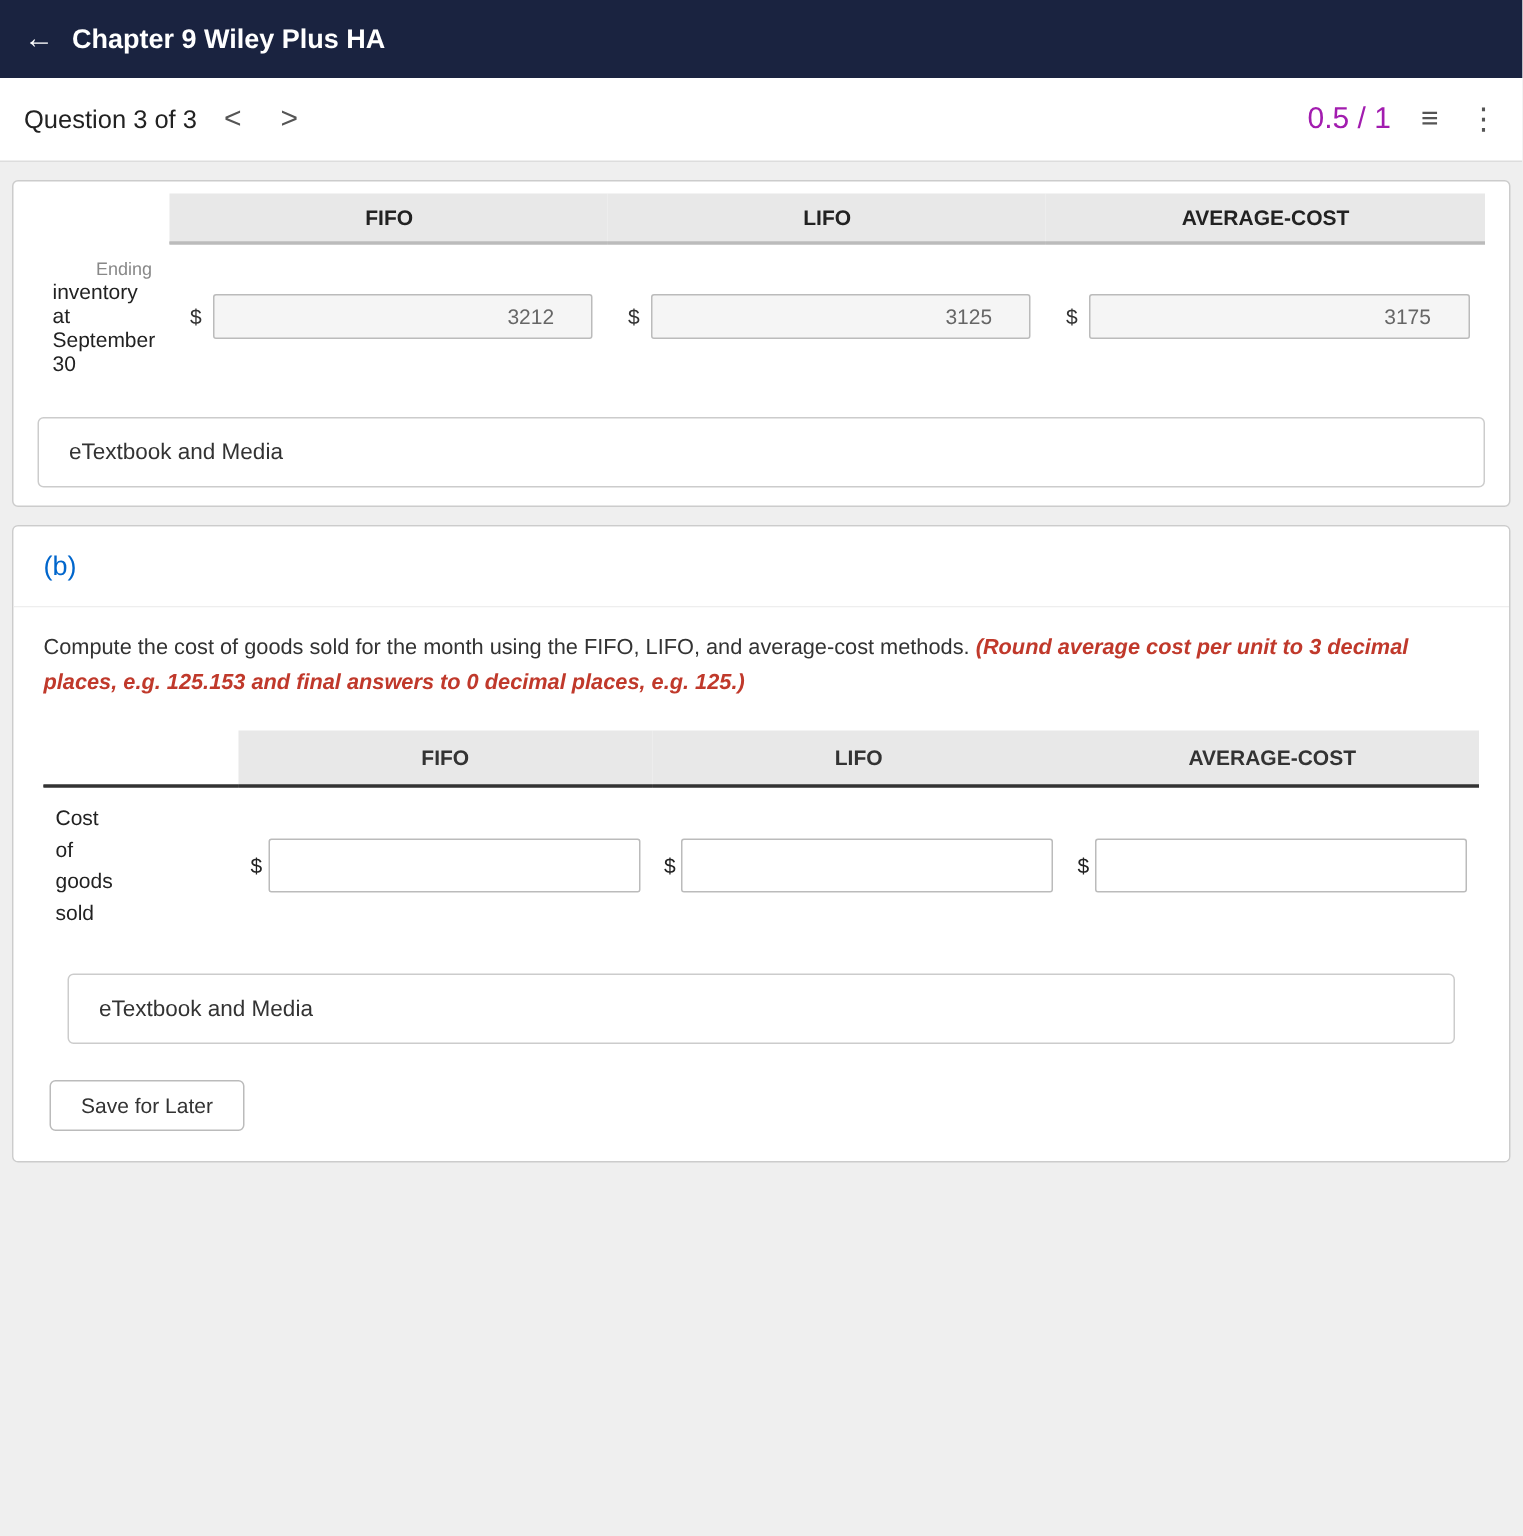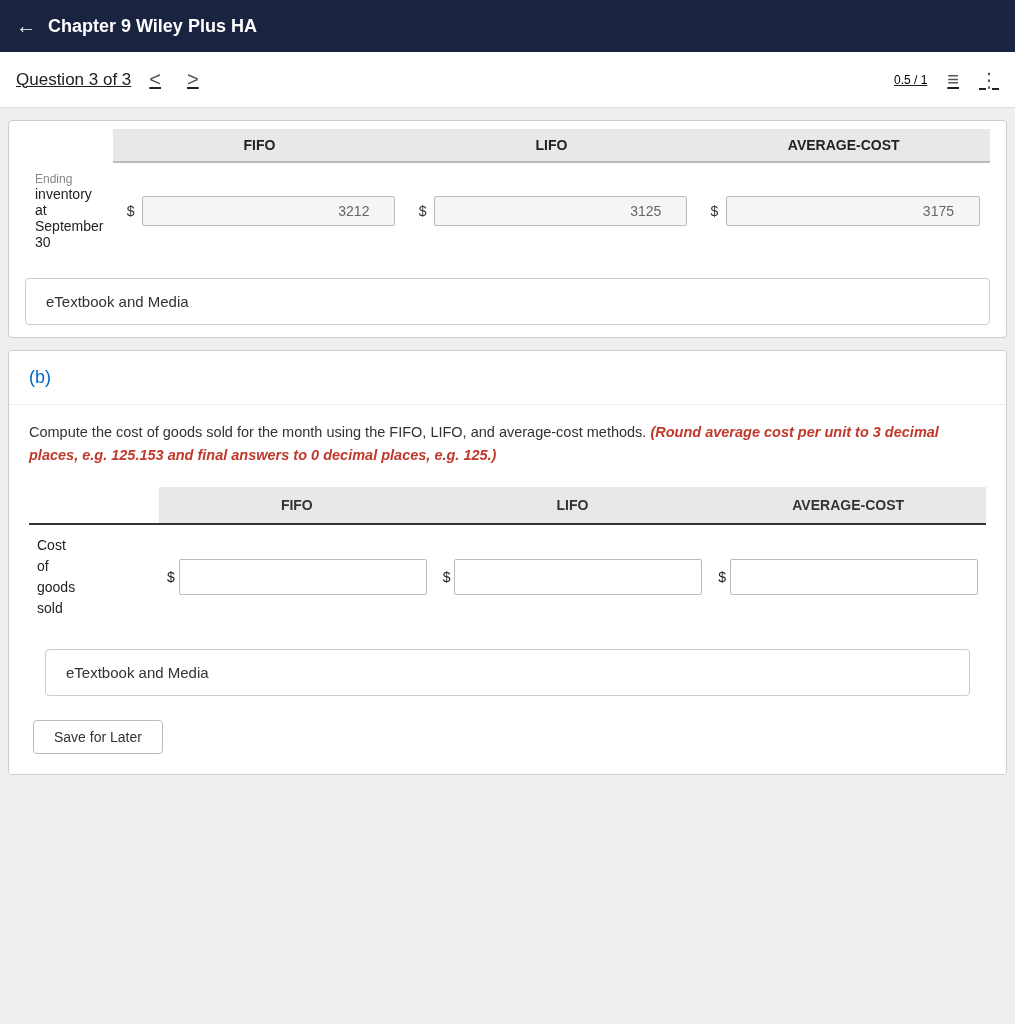--- a/index.html
+++ b/index.html
@@ -28,21 +28,20 @@
 
     
     .question-nav {
       background: #fff;
       display: flex;
       align-items: center;
       padding: 0 16px;
       height: 56px;
       border-bottom: 1px solid #ddd;
       justify-content: space-between;
-      text-decoration: underline;
     }
     .question-nav-left {
       display: flex;
       align-items: center;
       gap: 10px;
     }
     .question-label {
       font-size: 17px;
       font-weight: 500;
     }
@@ -51,22 +50,22 @@
       color: #555;
       cursor: pointer;
       padding: 4px 8px;
     }
     .question-nav-right {
       display: flex;
       align-items: center;
       gap: 20px;
     }
     .score-label {
-      font-size: 12px;
-      color: #000000;
+      font-size: 20px;
+      color: #a21caf;
     }
     .icon-btn {
       font-size: 20px;
       color: #555;
       cursor: pointer;
     }
 
     .table-section {
       padding: 8px 16px;
     }
@@ -274,21 +273,21 @@
           <tr>
             <th style="background:transparent; border:none; width:160px;"></th>
             <th>FIFO</th>
             <th>LIFO</th>
             <th>AVERAGE-COST</th>
           </tr>
         </thead>
         <tbody>
           <tr>
             <td class="row-label">
-              <span style="color:#888; font-size:12px;">Ending</span><br>
+              <span style="color:#888; font-size:12px;margin-left:29px;">Ending</span><br>
               inventory<br>at September<br>30
             </td>
             <td class="input-cell">
               <div style="display:flex;align-items:center;gap:4px;">
                 <span class="dollar-sign">$</span>
                 <input class="field-input" type="text" value="3212" style="">
               </div>
             </td>
             <td class="input-cell">
               <div style="display:flex;align-items:center;gap:4px;">

